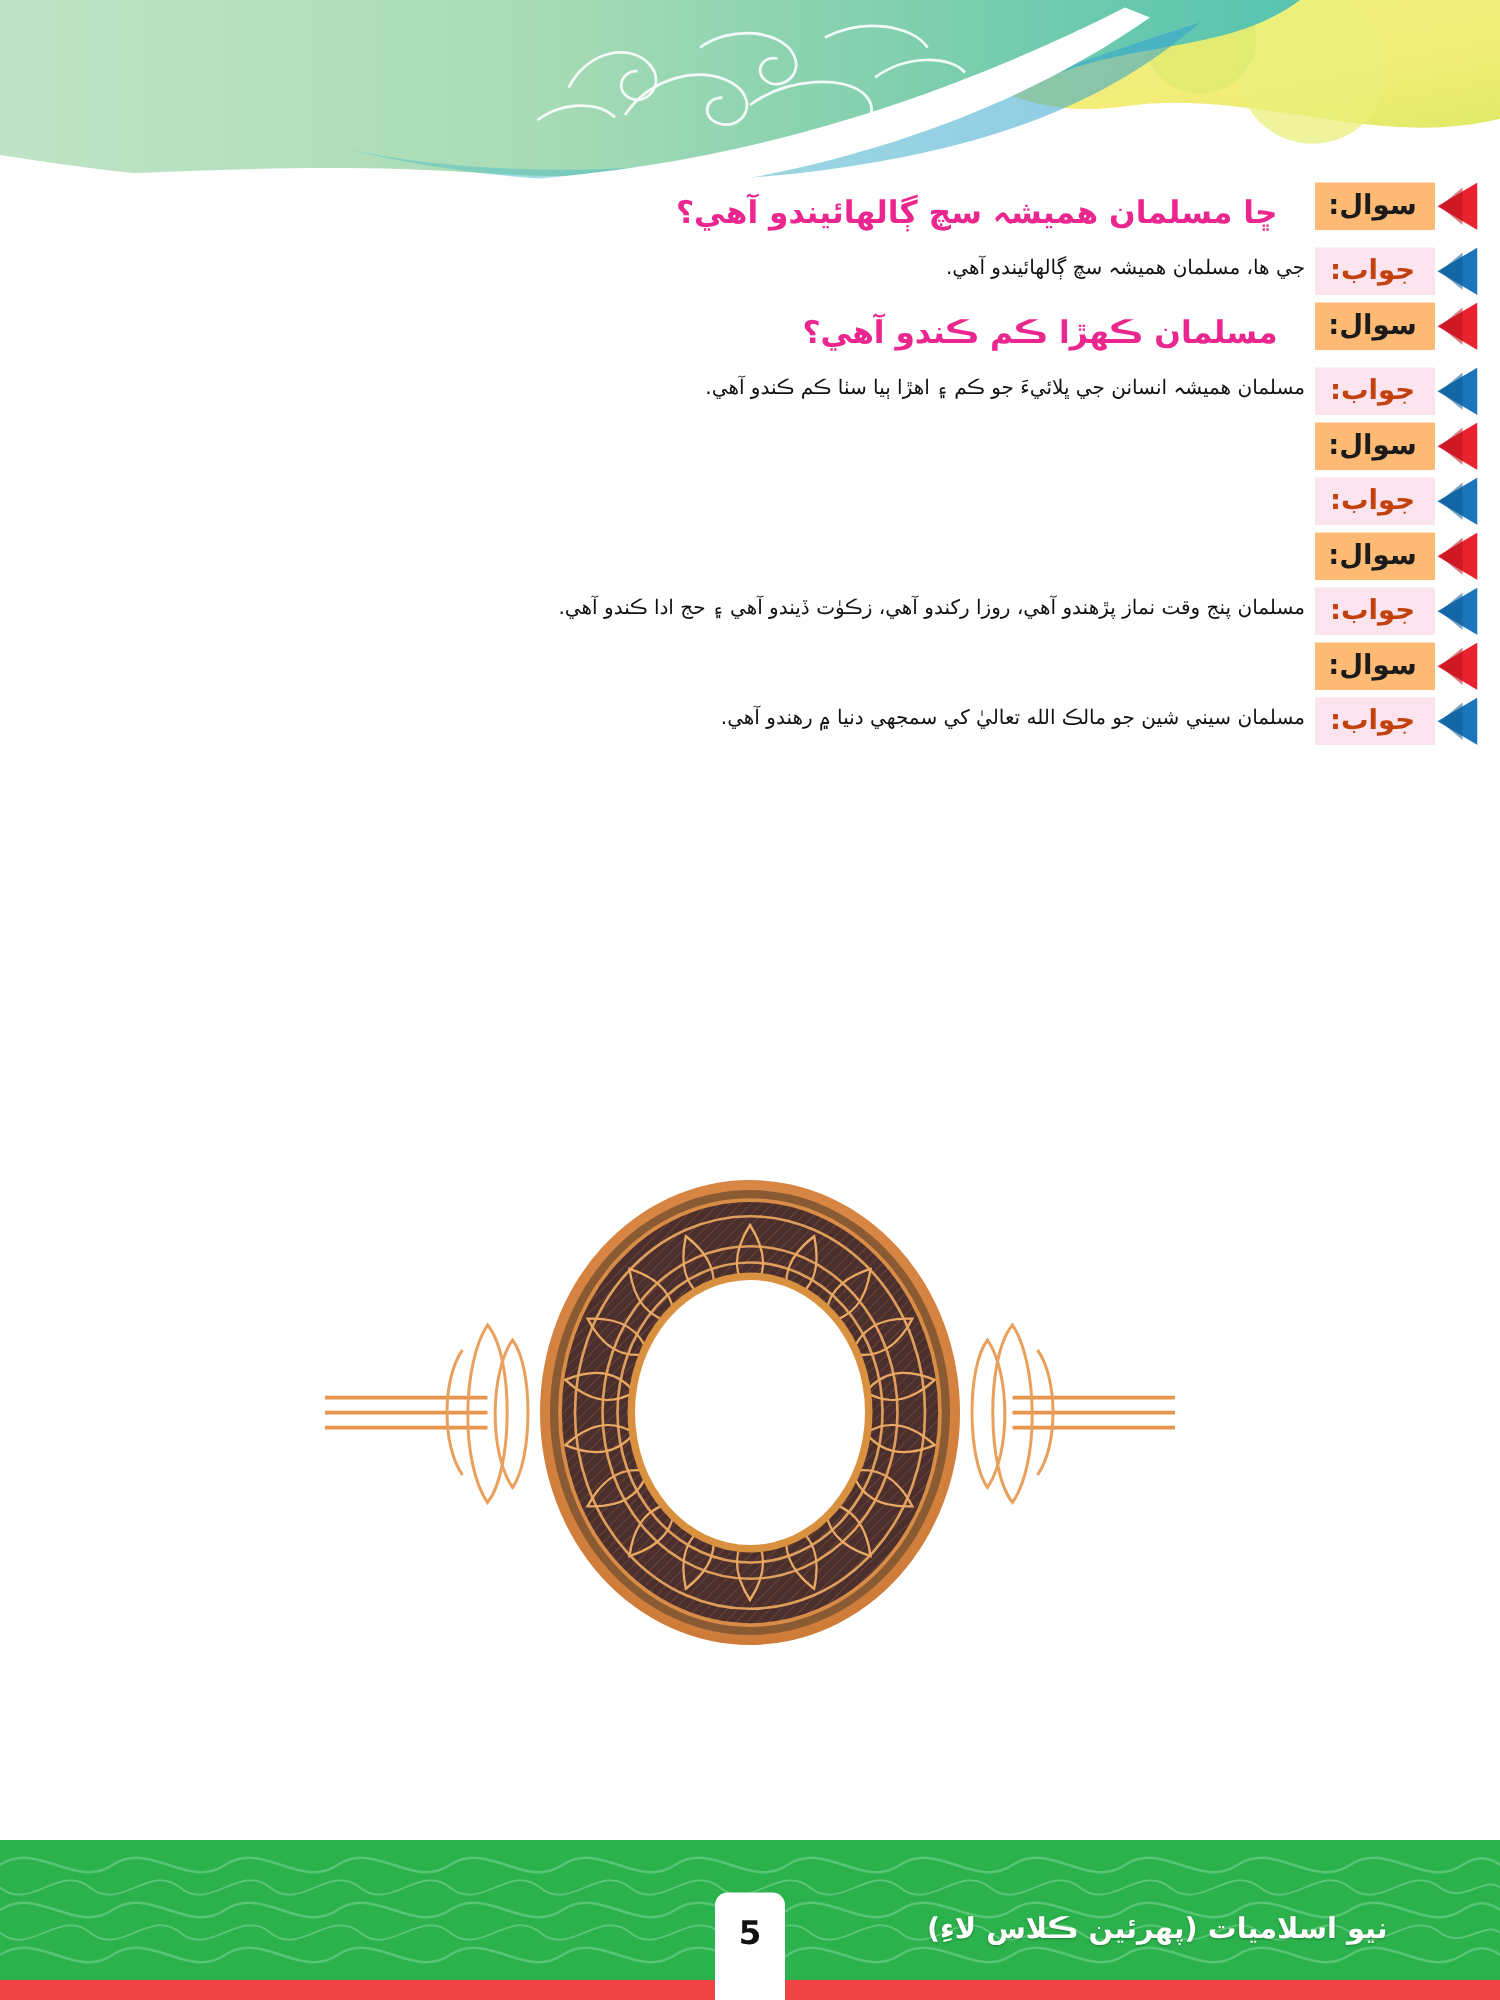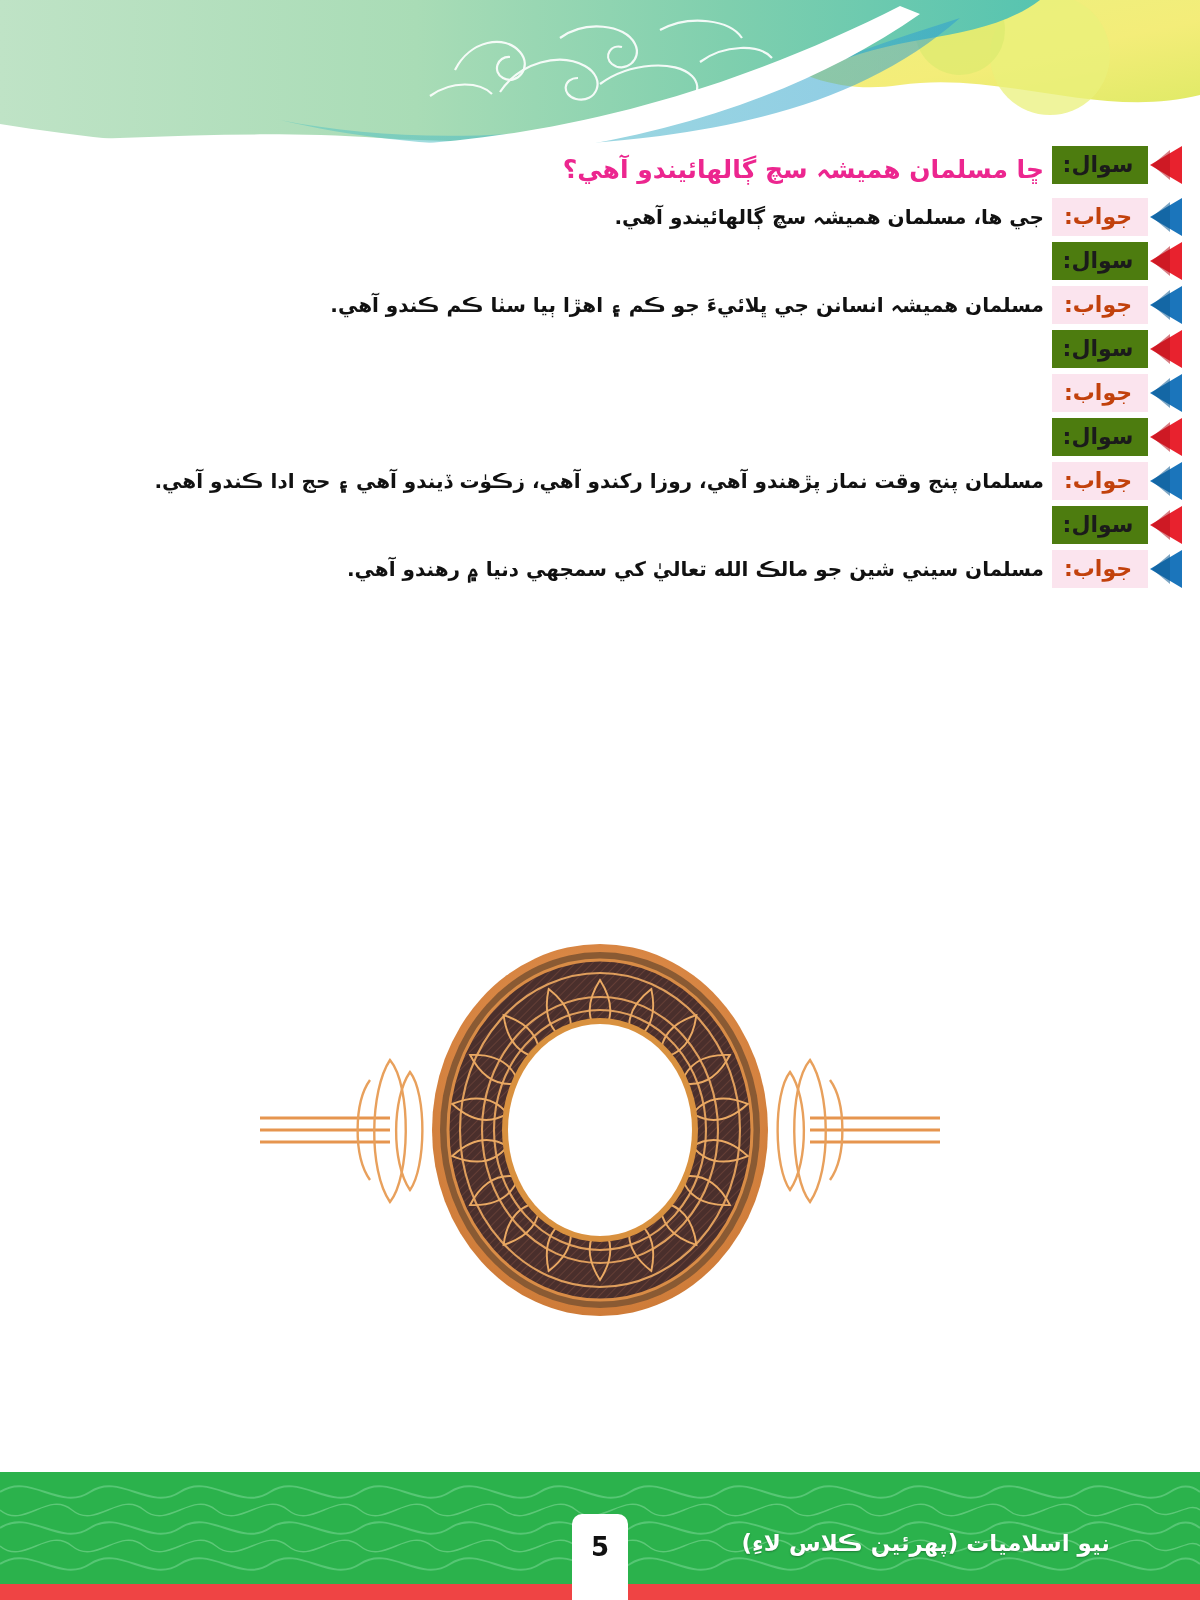--- a/index.html
+++ b/index.html
@@ -59,42 +59,42 @@
     font-size: 22px;
     font-weight: bold;
     box-sizing: border-box;
     white-space: nowrap;
     display: flex;
     align-items: center;
     justify-content: center;
     min-width: 96px;
   }
   .q-tag {
-    background: #4d7c0f;
+    background: #fdba74;
     color: #1b1b1b;
+    margin-left: 22px;
   }
   .a-tag {
     background: #fbe4ee;
     color: #c2410c;
   }
   .arrow {
     width: 34px;
     height: 38px;
     flex: 0 0 auto;
   }
 
   .qa-text {
     flex: 1 1 auto;
-    font-size: 20px;
+    font-size: 16px;
     line-height: 1.75;
     text-align: justify;
     text-align-last: right;
     padding-top: 2px;
     direction: rtl;
-    font-weight: bold;
   }
   .q-text {
     color: #ec268f;
     font-weight: bold;
     font-size: 25px;
     text-align: right;
     text-align-last: right;
   }
   .a-text {
     color: #111111;
@@ -227,20 +227,21 @@
       <div class="qa-text a-text">جي ها، مسلمان هميشہ سچ ڳالهائيندو آهي.</div>
     </div>
     <div class="qa-row one-line">
       <div class="label-wrap">
         <svg class="arrow" viewBox="0 0 34 38">
           <path d="M34,0 L34,38 L2,19 Z" fill="#e8222e"></path>
           <path d="M22,4 L22,34 L4,19 Z" fill="#b8121d" opacity="0.55"></path>
         </svg>
         <div class="label-tag q-tag">سوال:</div>
       </div>
+      <div class="qa-text q-text">مسلمان ڪهڙا ڪم ڪندو آهي؟</div>
     </div>
     <div class="qa-row one-line">
       <div class="label-wrap">
         <svg class="arrow" viewBox="0 0 34 38">
           <path d="M34,0 L34,38 L2,19 Z" fill="#1b75bb"></path>
           <path d="M22,4 L22,34 L4,19 Z" fill="#0f5b94" opacity="0.55"></path>
         </svg>
         <div class="label-tag a-tag">جواب:</div>
       </div>
       <div class="qa-text a-text">مسلمان هميشہ انسانن جي ڀلائيءَ جو ڪم ۽ اهڙا ٻيا سٺا ڪم ڪندو آهي.</div>

